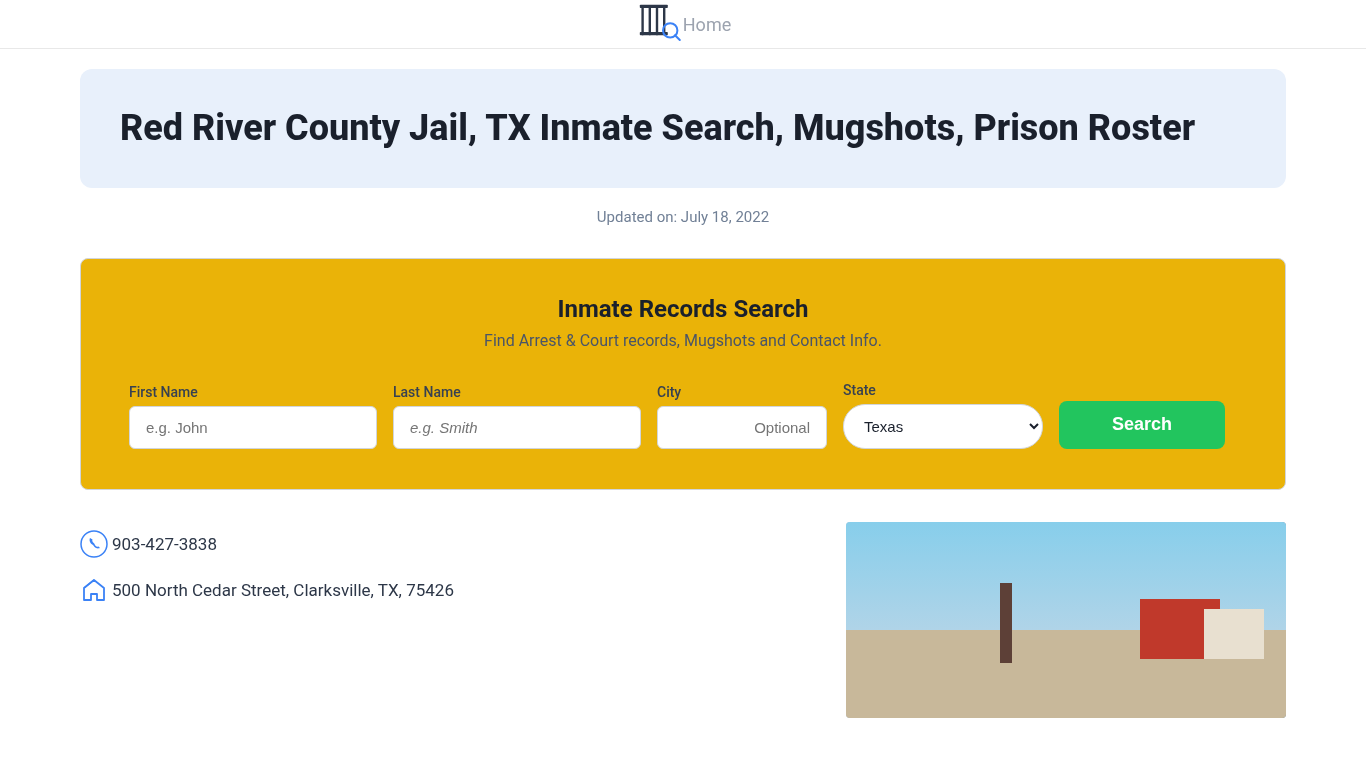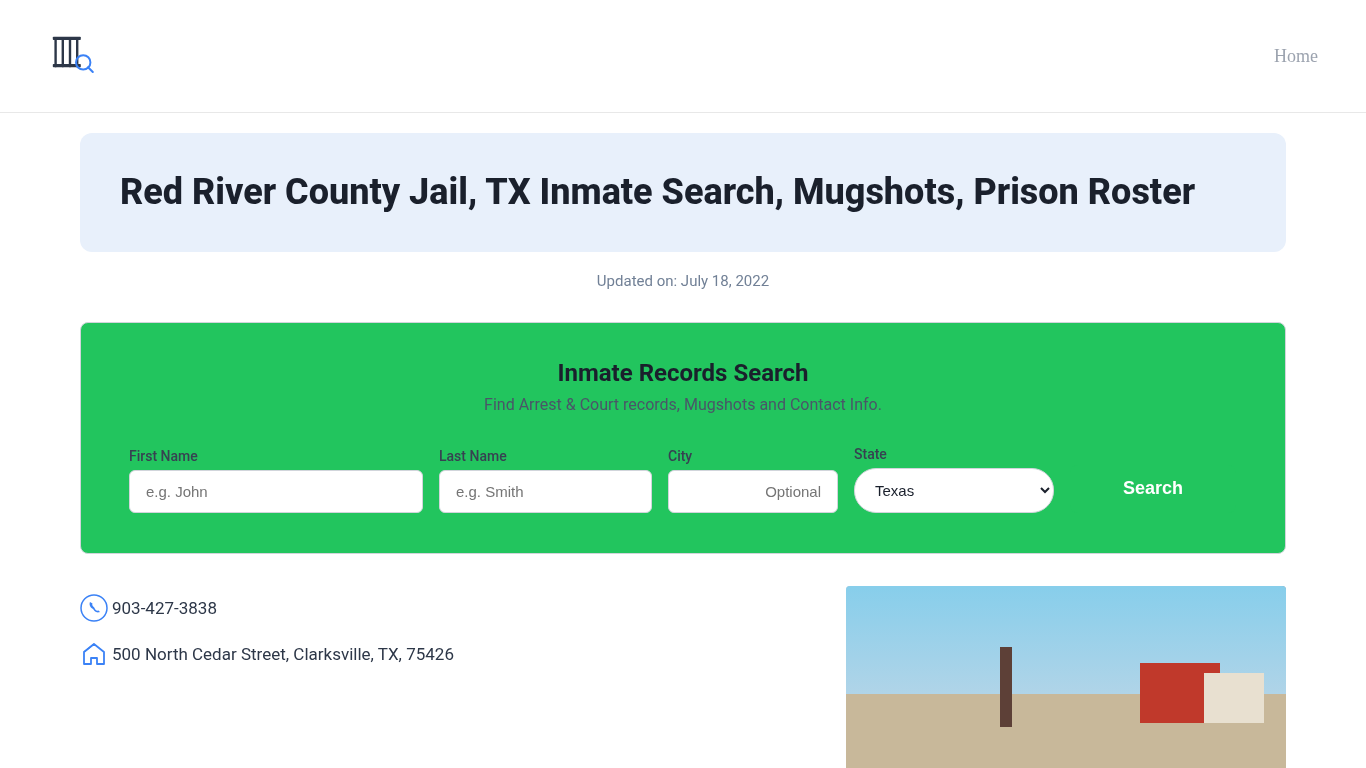--- a/index.html
+++ b/index.html
@@ -13,24 +13,23 @@
       background: #ffffff;
       color: #2d3748;
       width: 1366px;
       min-height: 768px;
     }
 
     
     .header {
       display: flex;
       align-items: center;
-      justify-content: space-between;
-      padding: 32px 48px;
+      justify-content: center;
+      padding: 0 48px;
       border-bottom: 1px solid #e8e8e8;
-      font-family: Liberation Serif, serif;
     }
 
     .logo {
       display: flex;
       align-items: center;
       gap: 4px;
     }
 
     .logo-icon {
       width: 48px;
@@ -67,21 +66,21 @@
       font-size: 15px;
       margin: 20px 0 32px;
     }
 
     
     .search-section {
       border: 1px solid #d1d5db;
       border-radius: 8px;
       margin: 0 80px;
       padding: 36px 48px 40px;
-      background: #22c55e;
+      background: #eab308;
     }
 
     .search-section-title {
       text-align: center;
       font-size: 24px;
       font-weight: 700;
       color: #1a202c;
       margin-bottom: 8px;
     }
 
@@ -115,25 +114,26 @@
       border: 1px solid #d1d5db;
       border-radius: 6px;
       padding: 12px 16px;
       font-size: 15px;
       color: #9ca3af;
       background: #ffffff;
       outline: none;
     }
 
     .form-group.first-name input {
-      width: 294px;
+      width: 248px;
     }
 
     .form-group.last-name input {
-      width: 213px;
+      width: 248px;
+      font-style: italic;
     }
 
     .form-group.city input {
       width: 170px;
       text-align: right;
     }
 
     .form-group.state select {
       width: 200px;
       color: #1a202c;

